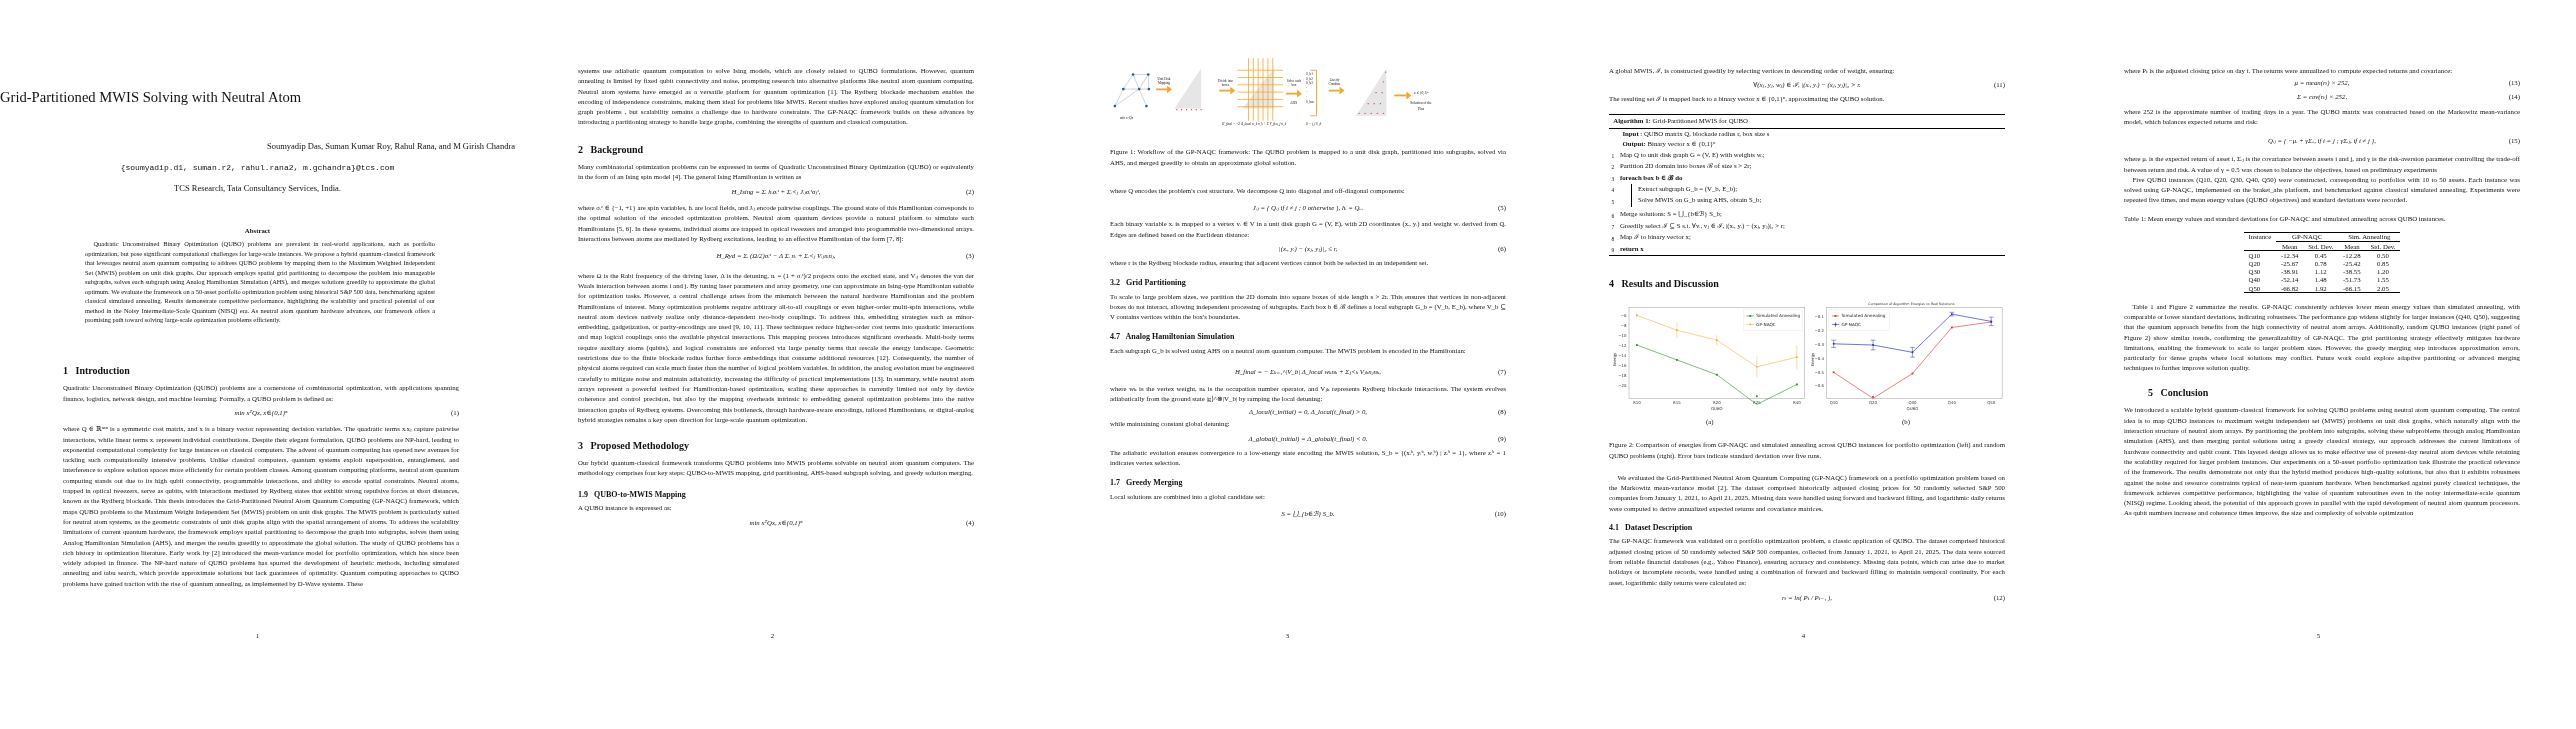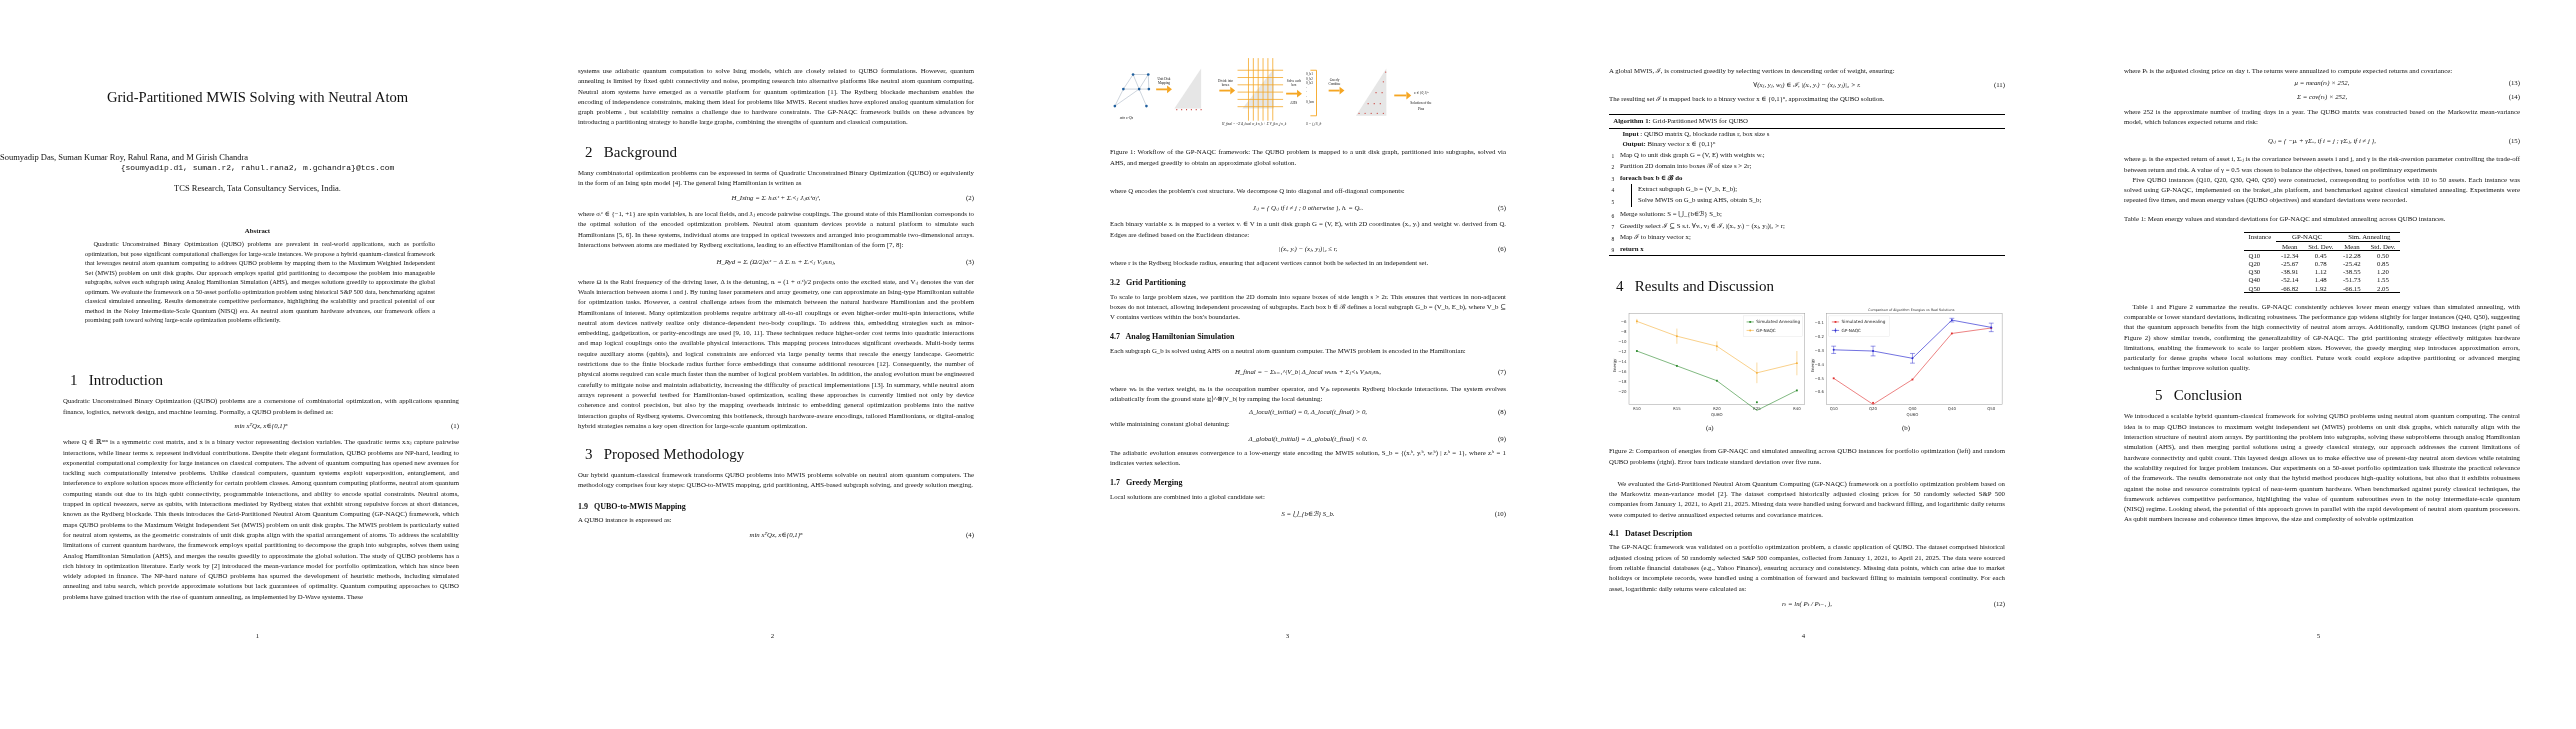--- a/index.html
+++ b/index.html
@@ -2,21 +2,21 @@
 <html style="font-size:9.7px"><head>
 <meta charset="utf-8">
 <style>
   html, body { margin:0; padding:0; background:#ffffff; }
   body { width:2576px; height:729px; position:relative; overflow:hidden;
          font-family:"Liberation Serif","DejaVu Serif",serif; color:#111; }
   .page { position:absolute; top:0; width:515px; height:729px; background:#fff; }
   .content { position:absolute; left:63px; width:396px; top:0; }
   .p { font-size:6.8px; line-height:10.3px; text-align:justify; margin:0; }
   .indent { text-indent:8.5px; }
-  .h1 { font-size:15px; font-weight:normal; margin:7px; }
+  .h1 { font-size:10px; font-weight:bold; margin:0; }
   .h2 { font-size:8px; font-weight:bold; margin:0; }
   .eq { font-size:6.8px; position:relative; text-align:center; height:18px; line-height:18px; font-style:italic; }
   .eqn { position:absolute; right:0; top:0; font-style:normal; }
   .pagenum { position:absolute; top:632px; left:0; width:100%; text-align:center; font-size:6.8px; }
   .abs { position:absolute; left:85px; width:350px; }
   .arxiv { position:absolute; left:4.9px; top:529px; transform-origin:left top; transform:rotate(-90deg);
            font-size:16px; color:#8a8a8a; white-space:nowrap; letter-spacing:0.3px; }
   .caption { font-size:6.8px; line-height:10.3px; text-align:justify; }
   table.res { border-collapse:collapse; font-size:6.8px; margin:0 auto; }
   table.res td, table.res th { padding:0.6px 4.9px; font-weight:normal; text-align:center; }
@@ -29,24 +29,24 @@
   .fig1 svg, .fig2 svg { display:block; }
   .mono { font-family:"Liberation Mono","DejaVu Sans Mono",monospace; }
   .chartlbl { font-family:"DejaVu Sans",sans-serif; }
 </style>
 </head>
 <body>
 
 <div class="arxiv">arXiv:2510.18540v1  [quant-ph]  21 Oct 2025</div>
 
 <div class="page" style="left:0;">
-  <div style="position:absolute;top:88px;left:0;width:515px;text-align:center;font-size:14.6px;line-height:19px;">
+  <div style="position:absolute;top:88px;left:0;width:515px;font-size:14.6px;line-height:19px;">
     <div>Grid-Partitioned MWIS Solving with Neutral Atom</div>
   </div>
-  <div style="position:absolute;top:152px;left:0;width:515px;text-align:left;font-size:8.5px;font-family:Liberation Serif, serif;">Soumyadip Das, Suman Kumar Roy, Rahul Rana, and M Girish Chandra</div>
+  <div style="position:absolute;top:141px;left:0;width:515px;text-align:right;font-size:8.5px;font-family:Liberation Serif, serif;">Soumyadip Das, Suman Kumar Roy, Rahul Rana, and M Girish Chandra</div>
   <div class="mono" style="position:absolute;top:163px;left:0;width:515px;text-align:center;font-size:8px;">{soumyadip.d1, suman.r2, rahul.rana2, m.gchandra}@tcs.com</div>
   <div style="position:absolute;top:183px;left:0;width:515px;text-align:center;font-size:8.5px;">TCS Research, Tata Consultancy Services, India.</div>
   <div style="position:absolute;top:227px;left:0;width:515px;text-align:center;font-size:6.8px;font-weight:bold;">Abstract</div>
   <p class="p indent abs" style="top:239px;font-size:6.4px;line-height:9.5px;">Quadratic Unconstrained Binary Optimization (QUBO) problems are prevalent in real-world applications, such as portfolio optimization, but pose significant computational challenges for large-scale instances. We propose a hybrid quantum-classical framework that leverages neutral atom quantum computing to address QUBO problems by mapping them to the Maximum Weighted Independent Set (MWIS) problem on unit disk graphs. Our approach employs spatial grid partitioning to decompose the problem into manageable subgraphs, solves each subgraph using Analog Hamiltonian Simulation (AHS), and merges solutions greedily to approximate the global optimum. We evaluate the framework on a 50-asset portfolio optimization problem using historical S&amp;P 500 data, benchmarking against classical simulated annealing. Results demonstrate competitive performance, highlighting the scalability and practical potential of our method in the Noisy Intermediate-Scale Quantum (NISQ) era. As neutral atom quantum hardware advances, our framework offers a promising path toward solving large-scale optimization problems efficiently.</p>
 
   <div class="content" style="top:365px;">
     <div class="h1" style="white-space:pre;">1   Introduction</div>
     <p class="p" style="margin-top:7.3px;">Quadratic Unconstrained Binary Optimization (QUBO) problems are a cornerstone of combinatorial optimization, with applications spanning finance, logistics, network design, and machine learning. Formally, a QUBO problem is defined as:</p>
     <div class="eq">
       <span>min xᵀQx,   x∈{0,1}ⁿ</span>

